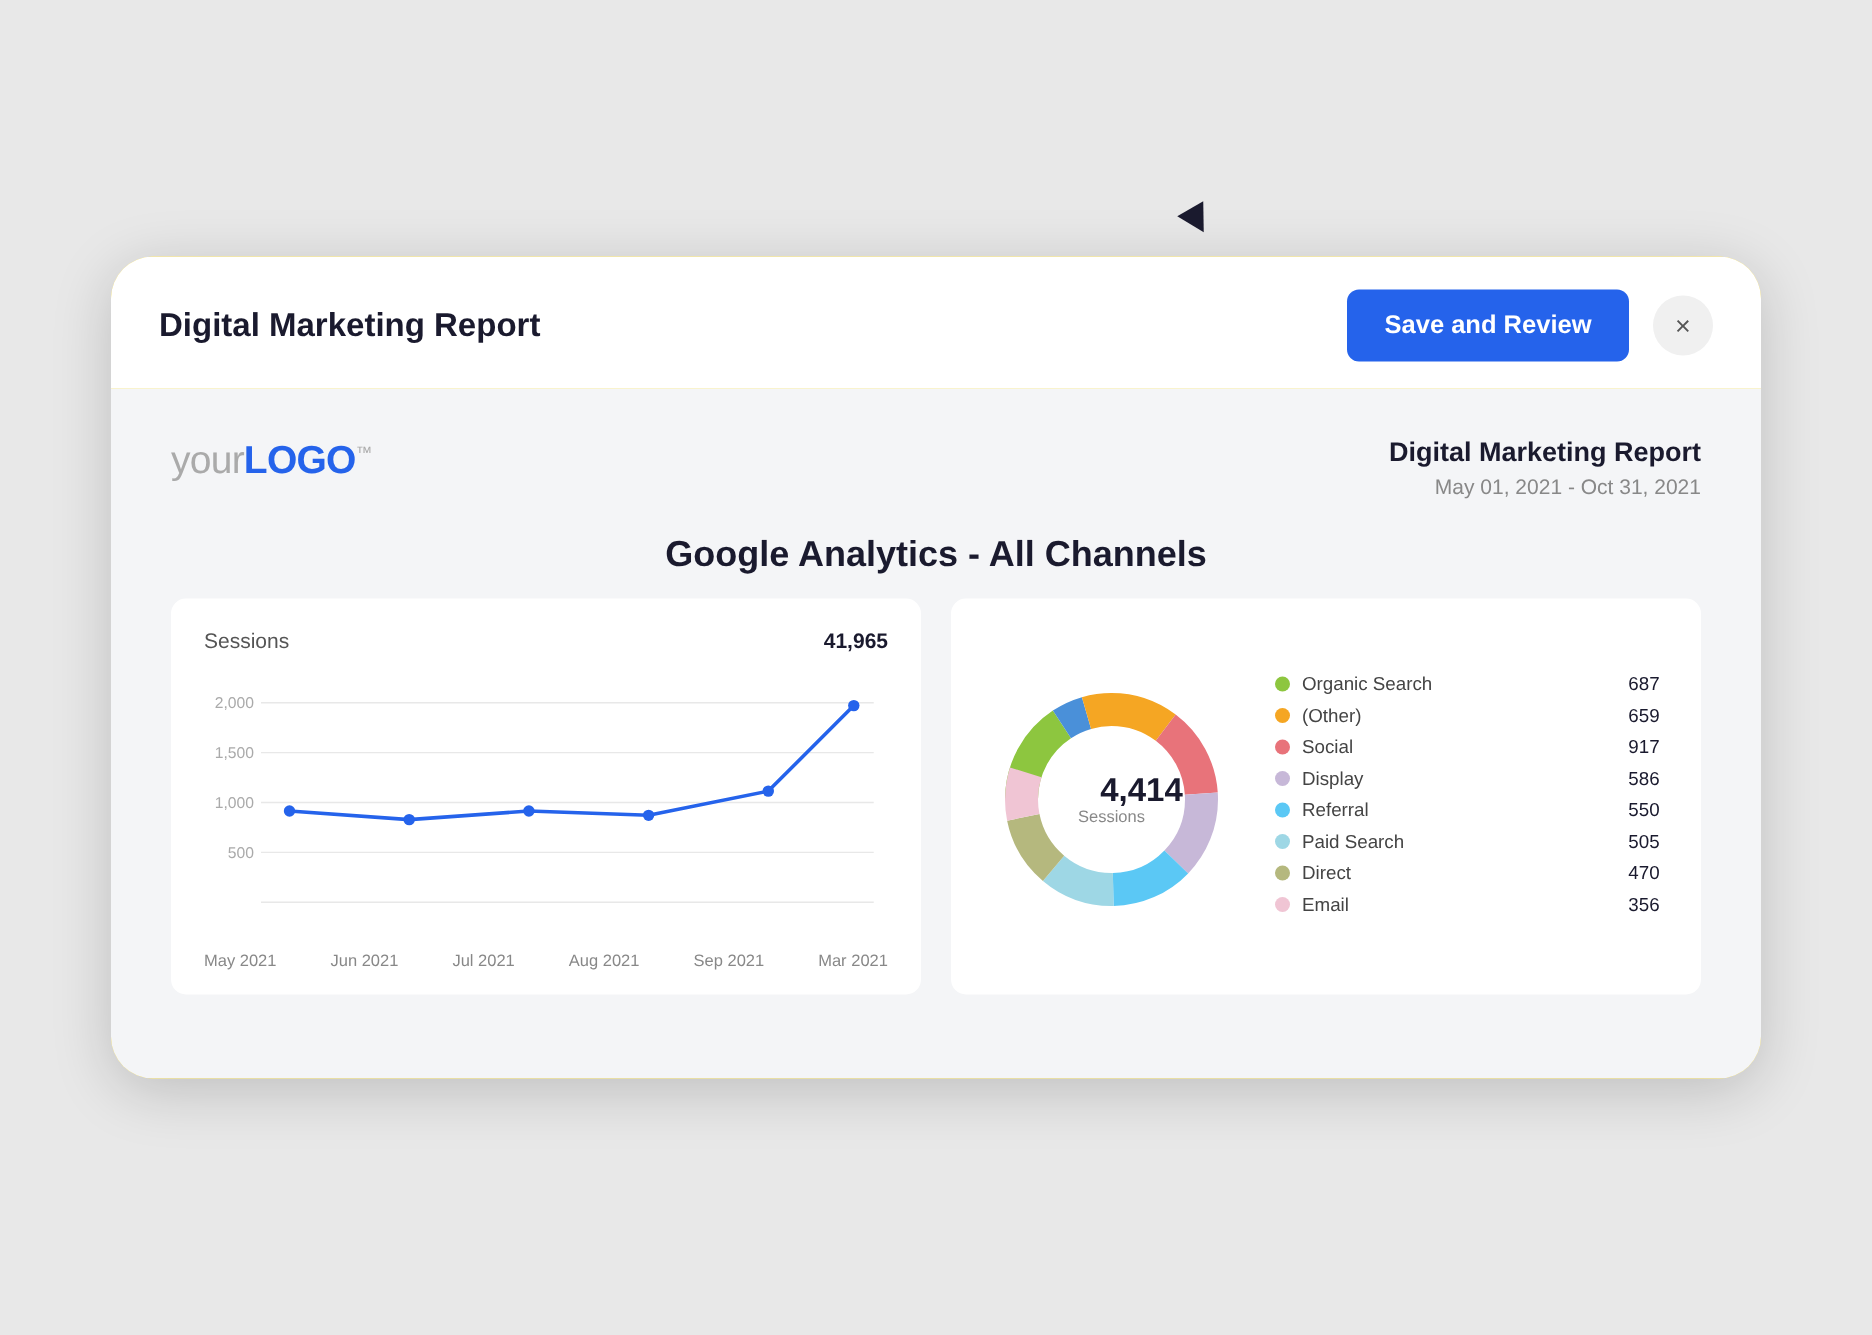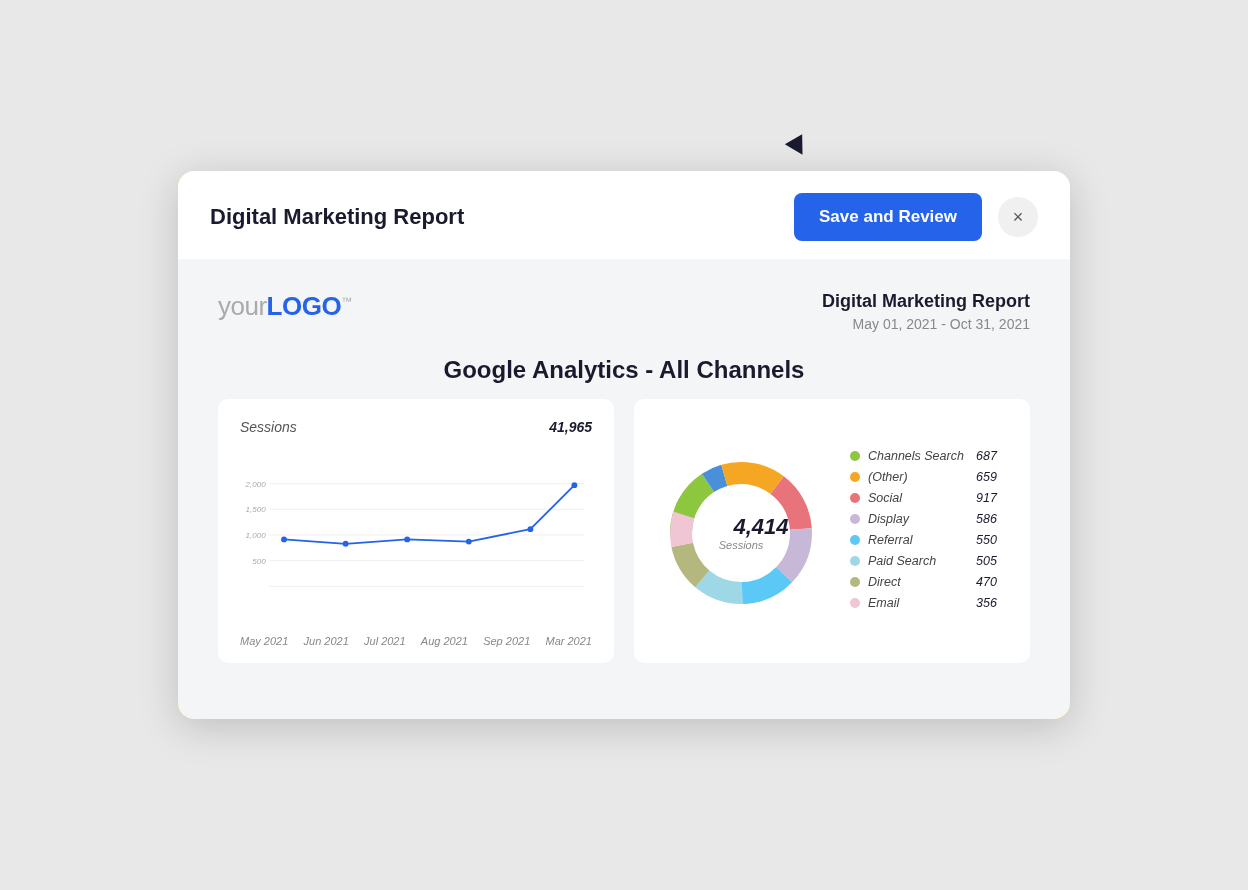--- a/index.html
+++ b/index.html
@@ -9,22 +9,22 @@
       display: flex;
       justify-content: center;
       align-items: center;
       min-height: 100vh;
       width: 1248px;
       height: 890px;
       overflow: hidden;
     }
     .modal {
       background: #fde047;
-      border-radius: 16px;
-      width: 892px;
+      border-radius: 28px;
+      width: 1100px;
       box-shadow: 0 8px 40px rgba(0,0,0,0.18);
       overflow: hidden;
     }
     .modal-header {
       display: flex;
       align-items: center;
       justify-content: space-between;
       padding: 22px 32px 18px 32px;
       background: #fff;
       border-bottom: none;
@@ -108,21 +108,20 @@
       text-align: center;
       font-size: 24px;
       font-weight: 700;
       color: #1a1a2e;
       margin-bottom: 15px;
     }
     .charts-row {
       display: flex;
       gap: 20px;
       margin-bottom: 20px;
-      font-style: italic;
     }
     .chart-card {
       background: #fff;
       border-radius: 10px;
       padding: 20px 22px 16px 22px;
       flex: 1;
     }
     .chart-header {
       display: flex;
       justify-content: space-between;
@@ -204,21 +203,21 @@
       border-radius: 50%;
       flex-shrink: 0;
     }
     .legend-name {
       flex: 1;
     }
     .legend-value {
       font-weight: 500;
       color: #1a1a2e;
       min-width: 32px;
-      text-align: left;
+      text-align: center;
     }
     .stats-row {
       display: flex;
       gap: 16px;
     }
     .stat-card {
       background: #fff;
       border-radius: 10px;
       padding: 22px 18px 18px 18px;
       flex: 1;
@@ -334,21 +333,21 @@
               <circle cx="85" cy="85" r="46" fill="#fff"></circle>
             </svg>
             <div class="donut-center">
               <div class="donut-center-value">4,414</div>
               <div class="donut-center-label">Sessions</div>
             </div>
           </div>
           <div class="legend" id="donut-legend">
               <div class="legend-item">
     <span class="legend-dot" style="background:#8dc63f"></span>
-    <span class="legend-name">Channels Search</span>
+    <span class="legend-name">Organic Search</span>
     <span class="legend-value">687</span>
   </div>
               <div class="legend-item">
     <span class="legend-dot" style="background:#f5a623"></span>
     <span class="legend-name">(Other)</span>
     <span class="legend-value">659</span>
   </div>
               <div class="legend-item">
     <span class="legend-dot" style="background:#e8737a"></span>
     <span class="legend-name">Social</span>

